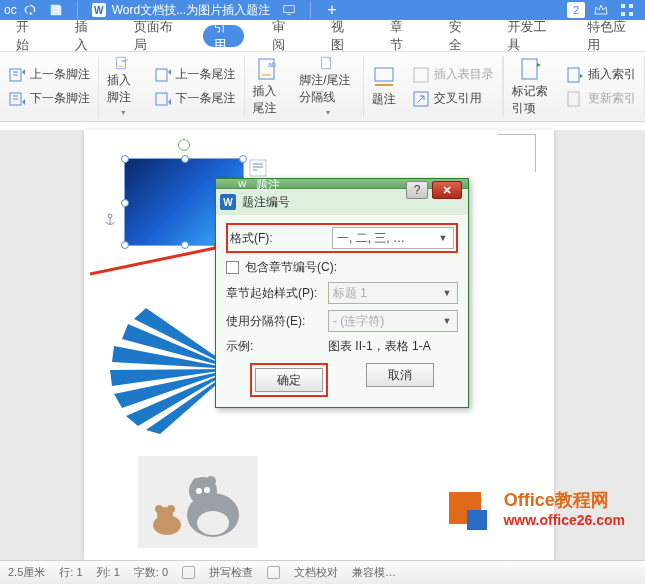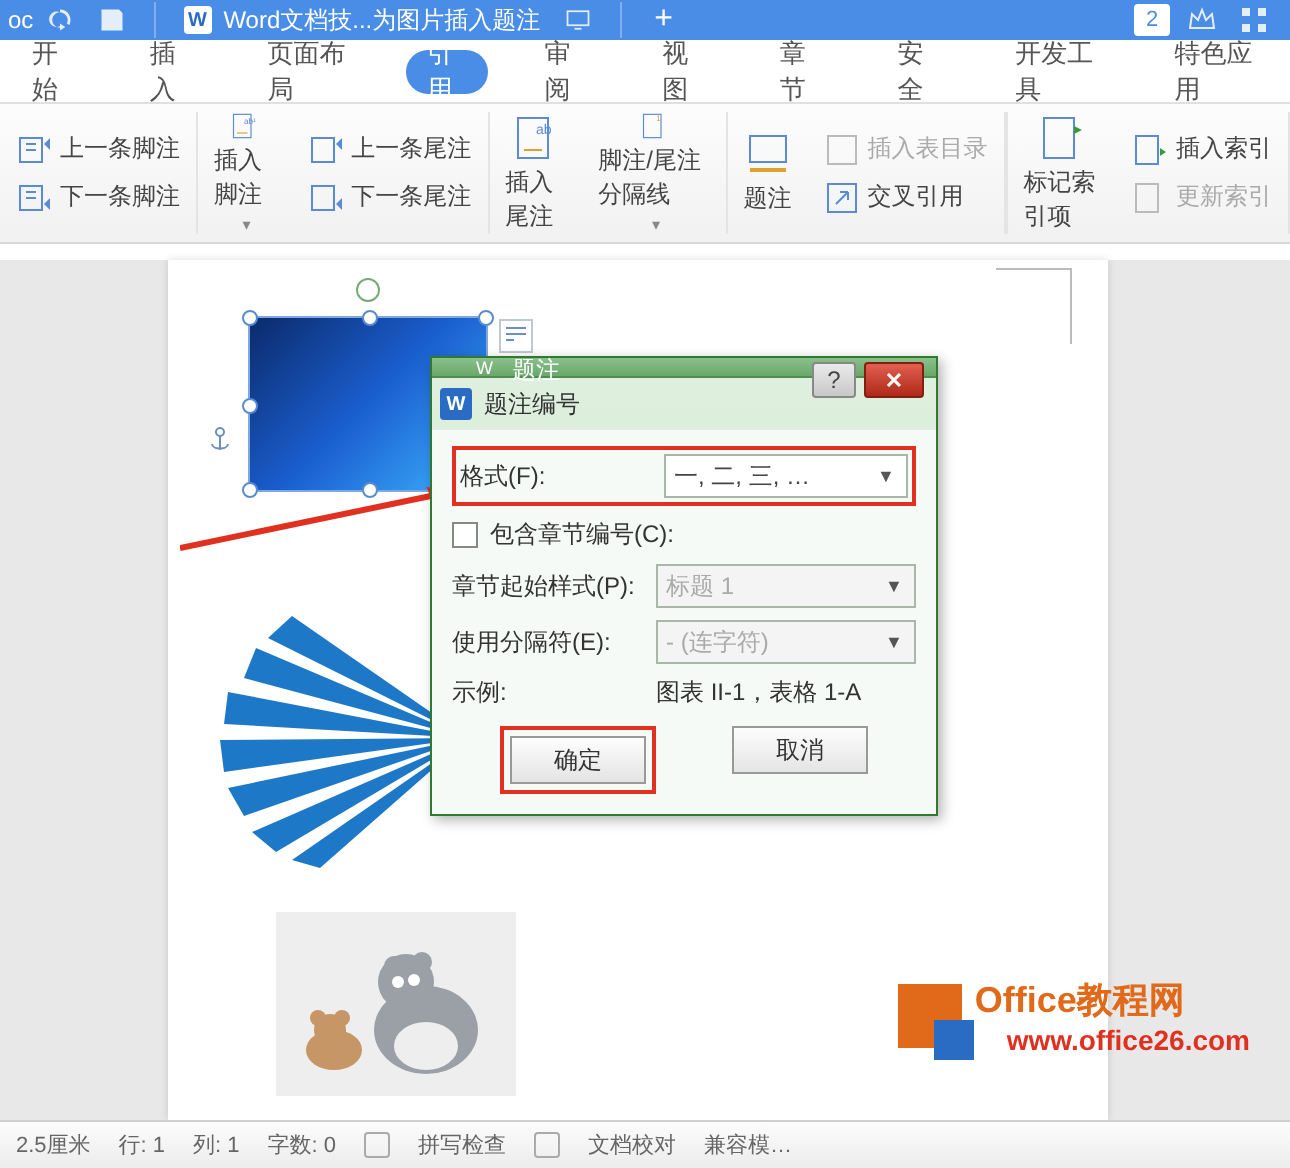--- a/index.html
+++ b/index.html
@@ -49,21 +49,21 @@
   .form-row { display: flex; align-items: center; margin-bottom: 6px; gap: 6px; }
   .form-row label { width: 96px; white-space: nowrap; }
   .combo { flex: 1; height: 22px; border: 1px solid #a8b8a8; background: #fff; display: flex; align-items: center; padding: 0 4px; font-size: 12px; color: #444; position: relative; }
   .combo.disabled { color: #aaa; background: #f4f4f4; }
   .combo .arr { position: absolute; right: 2px; top: 2px; width: 16px; height: 16px; display:flex; align-items:center; justify-content:center; font-size:9px; color:#555; }
   .red-box { border: 2px solid #e03020 !important; }
   .chk { width: 13px; height: 13px; border: 1px solid #888; background: #fff; display:inline-block; }
   .btn { width: 68px; height: 24px; border: 1px solid #999; background: linear-gradient(#fdfdfd,#e4e4e4); font-size: 12px; display:inline-flex; align-items:center; justify-content:center; cursor:pointer; }
   .btn-row { display:flex; justify-content:center; gap: 38px; margin-top: 8px; }
 
-  .watermark { position: absolute; right: 20px; bottom: 32px; display: flex; align-items: center; gap: 6px; font-weight: bold; }
+  .watermark { position: absolute; right: 20px; bottom: 32px; display: flex; align-items: center; gap: 6px; font-weight: bold; text-align: center; }
   .watermark .logo { width: 32px; height: 32px; background: #e06a1a; position: relative; }
   .watermark .logo::after { content:""; position:absolute; right:-6px; bottom:-6px; width:20px; height:20px; background:#2a6cc4; }
   .wm-line1 { color: #e06a1a; font-size: 18px; }
   .wm-line2 { color: #e03020; font-size: 14px; padding-left: 16px; }
 
   .statusbar { position: absolute; bottom: 0; left: 0; right: 0; height: 24px; background: linear-gradient(#fcfcfc,#ececec); border-top: 1px solid #d0d0d0; display: flex; align-items: center; font-size: 11px; color: #666; padding: 0 8px; gap: 14px; }
   .statusbar .sico { width: 13px; height: 13px; border: 1px solid #aaa; border-radius: 2px; }
 </style>
 </head>
 <body>

